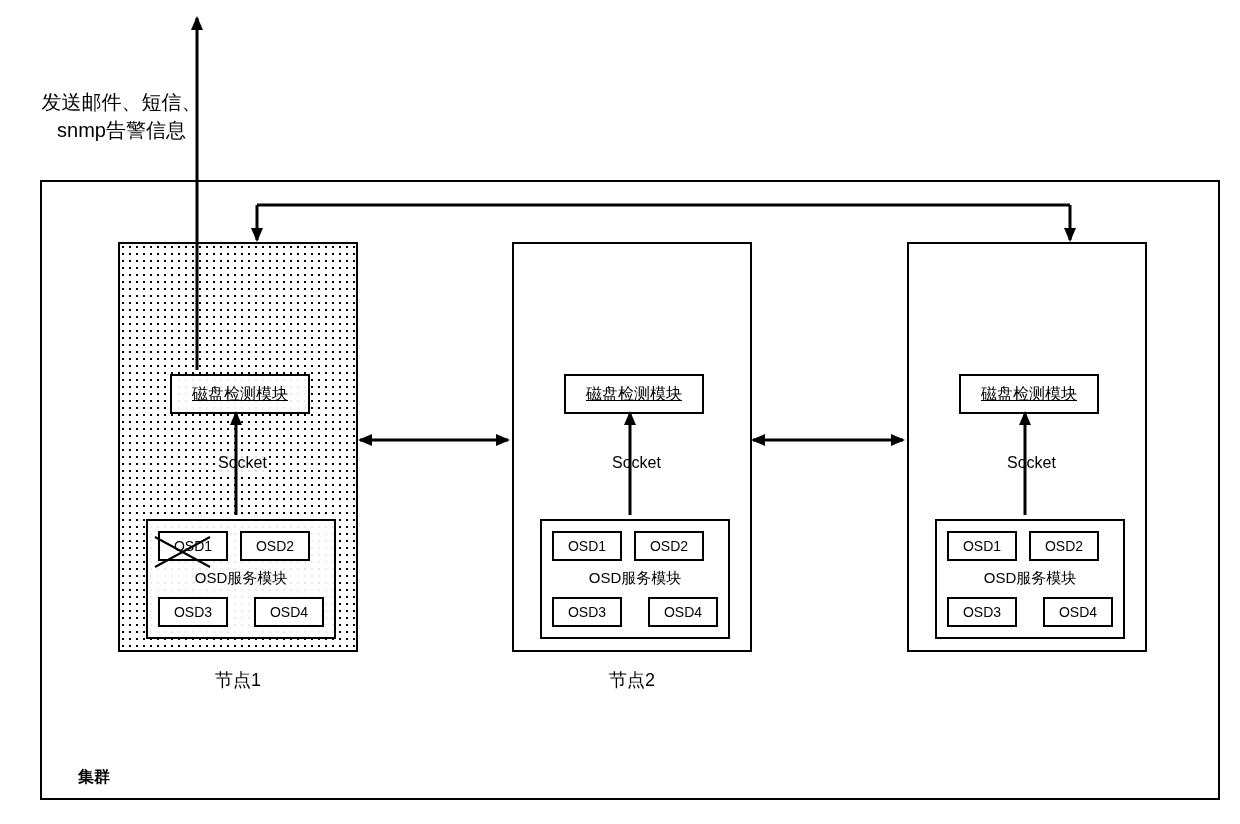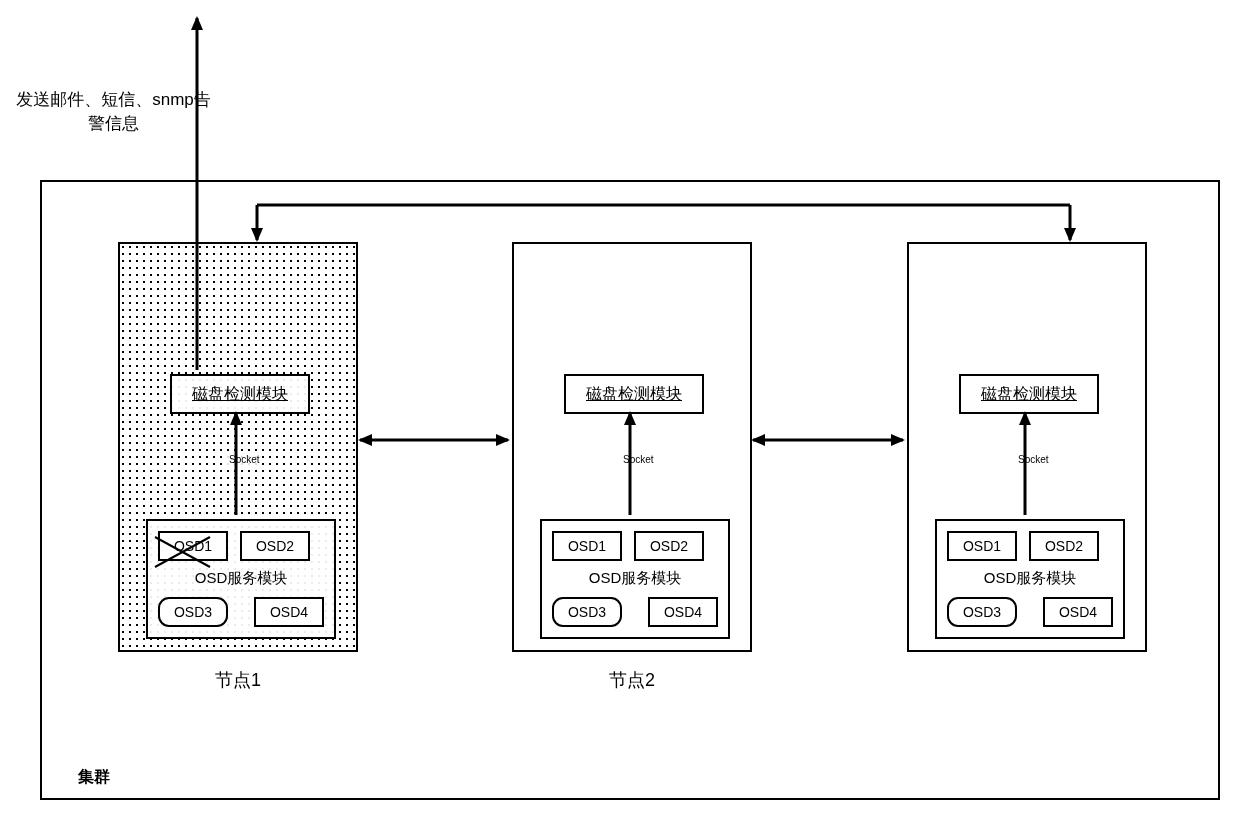--- a/index.html
+++ b/index.html
@@ -58,24 +58,23 @@
     font-size: 16px;
     display: flex;
     align-items: center;
     justify-content: center;
     text-decoration: underline;
   }
   .socket-label {
     position: absolute;
     left: 96px;
     top: 210px;
-    font-size: 10px;
+    font-size: 16px;
     background: rgba(255,255,255,0.88);
     padding: 0 2px;
-    margin-left: 11px;
   }
   .osd-module {
     position: absolute;
     border: 2px solid #000;
     background: rgba(255,255,255,0.92);
     width: 190px;
     height: 120px;
     left: 26px;
     top: 275px;
   }
@@ -92,29 +91,29 @@
     background: #fff;
     width: 70px;
     height: 30px;
     font-size: 14px;
     display: flex;
     align-items: center;
     justify-content: center;
   }
   .osd-cell.tl { left: 10px; top: 10px; }
   .osd-cell.tr { right: 24px; top: 10px; }
-  .osd-cell.bl { left: 10px; bottom: 10px; border-radius: 11px; }
+  .osd-cell.bl { left: 10px; bottom: 10px; }
   .osd-cell.br { right: 10px; bottom: 10px; }
 
   .alert-text {
     position: absolute;
-    left: 16px;
+    left: 24px;
     top: 88px;
     width: 195px;
-    font-size: 17px;
+    font-size: 20px;
     text-align: center;
     line-height: 1.4;
   }
 
   svg.overlay {
     position: absolute;
     left: 0; top: 0;
     pointer-events: none;
   }
 </style>

